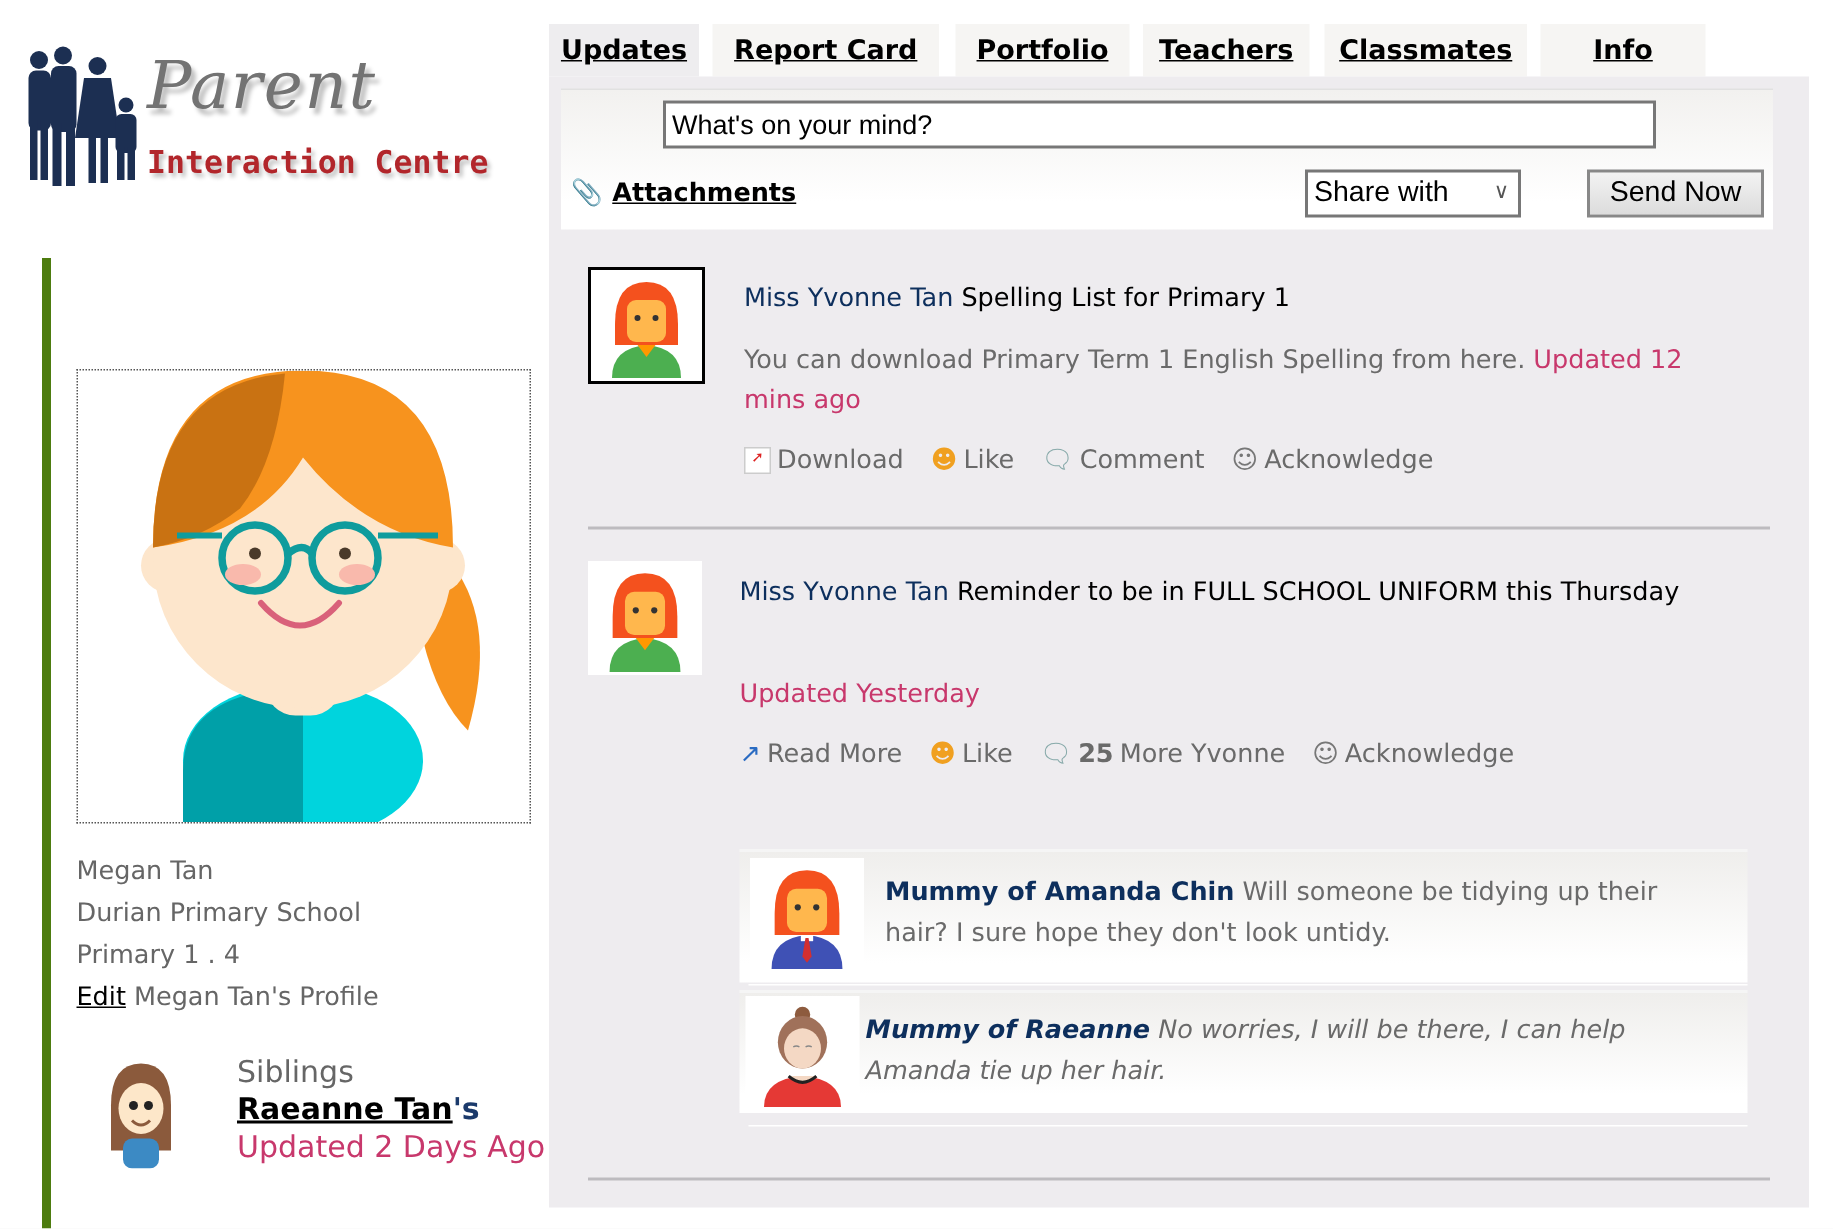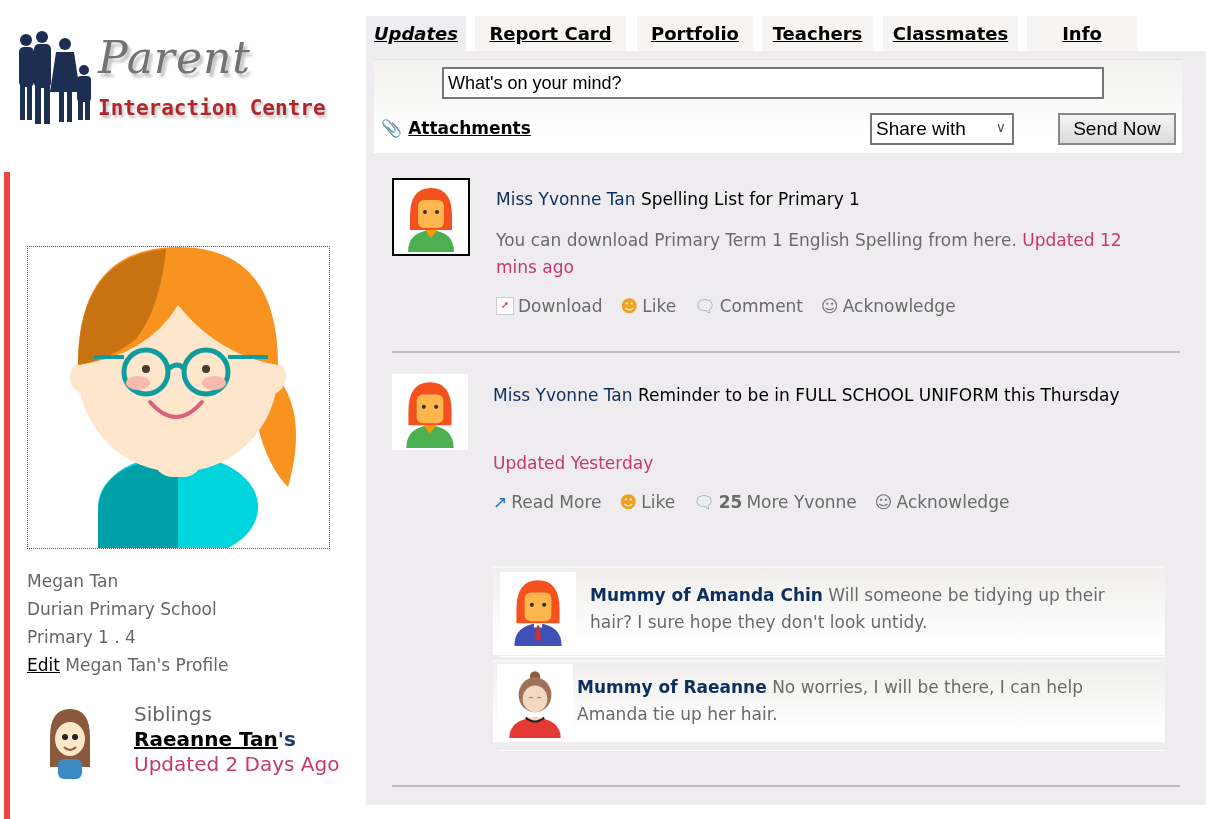--- a/index.html
+++ b/index.html
@@ -5,36 +5,36 @@
   html, body { margin:0; padding:0; background:#ffffff; }
   body { width:1222px; height:819px; position:relative; overflow:hidden; font-family:"DejaVu Sans", sans-serif; color:#666; }
 
   
   .logo { position:absolute; left:14px; top:28px; width:330px; height:100px; }
   .logo .fam { position:absolute; left:0; top:2px; }
   .logo .word1 { position:absolute; left:84px; top:4px; font-family:"DejaVu Serif", serif; font-style:italic; font-size:44px; color:#737373; letter-spacing:1px; text-shadow:3px 4px 3px rgba(0,0,0,0.25); }
   .logo .word2 { position:absolute; left:84px; top:68px; font-family:"DejaVu Sans Mono", monospace; font-weight:bold; font-size:21px; color:#b2262b; text-shadow:2px 3px 3px rgba(0,0,0,0.25); }
 
   
-  .sidebar { position:absolute; left:4px; top:172px; width:350px; height:647px; border-left:6px solid #ef4444; }
+  .sidebar { position:absolute; left:28px; top:172px; width:350px; height:647px; border-left:6px solid #4d7c0f; }
   .profile-photo { position:absolute; left:17px; top:74px; width:301px; height:301px; border:1px dotted #555; background:#fff; overflow:hidden; }
   .profile-info { position:absolute; left:17px; top:395px; font-size:17px; line-height:28px; color:#666; }
   .profile-info .edit { color:#000; text-decoration:underline; }
   .siblings { position:absolute; left:30px; top:530px; }
   .sib-avatar { position:absolute; left:0; top:5px; width:60px; height:72px; }
   .sib-text { position:absolute; left:94px; top:0; font-size:20px; line-height:25px; white-space:nowrap; }
   .sib-text .label { color:#666; }
   .sib-text .name { color:#000; font-weight:bold; text-decoration:underline; }
   .sib-text .poss { color:#1b3a6b; font-weight:bold; }
   .sib-text .upd { color:#c8386c; }
 
   
   .tabs { position:absolute; left:366px; top:16px; height:35px; }
   .tab { position:absolute; top:0; height:35px; background:#f6f5f3; font-weight:bold; font-size:18px; color:#000; text-decoration:underline; text-align:center; line-height:35px; cursor:pointer; }
-  .tab.active { background:#eeedef;font-style:italic; }
+  .tab.active { background:#eeedef; }
 
   
   .main { position:absolute; left:366px; top:51px; width:840px; height:754px; background:#eeecef; }
   .composer { position:absolute; left:8px; top:8px; width:808px; height:93px; background:linear-gradient(#f2f1ef, #ffffff 80%); border-top:1px solid #e1e1e1; }
   .composer input.mind { position:absolute; left:68px; top:7px; width:662px; height:26px; border:2px solid #777; padding:0 4px; font-family:"Liberation Sans", sans-serif; font-size:18px; color:#000; box-sizing:border-box; height:32px; }
   .attach { position:absolute; left:7px; top:58px; font-weight:bold; font-size:17px; color:#000; }
   .attach .txt { text-decoration:underline; margin-left:6px; }
   .share { position:absolute; left:496px; top:53px; width:144px; height:32px; border:2px solid #777; background:#fff; font-family:"Liberation Sans", sans-serif; font-size:19px; color:#000; box-sizing:border-box; padding:3px 4px; }
   .share .chev { position:absolute; right:6px; top:4px; font-size:14px; color:#555; }
   .send { position:absolute; left:684px; top:53px; width:118px; height:32px; border:2px solid #888; background:linear-gradient(#f3f3f3,#dcdcdc); font-family:"Liberation Sans", sans-serif; font-size:19px; color:#000; box-sizing:border-box; padding:0; }
@@ -248,18 +248,18 @@
     <div class="cav" style="left:4px;top:2px;">
       <svg width="76" height="76" viewBox="0 0 74 74">
         <circle cx="37" cy="12" r="5" fill="#8d5b3e"></circle>
         <ellipse cx="37" cy="30" rx="16" ry="17" fill="#a0715a"></ellipse>
         <ellipse cx="37" cy="34" rx="12" ry="13" fill="#f4d8c4"></ellipse>
         <path d="M31 33 q2 -1 4 0 M39 33 q2 -1 4 0" stroke="#888" stroke-width="1" fill="none"></path>
         <path d="M12 72 q0 -18 25 -20 q25 2 25 20z" fill="#e53935"></path>
         <path d="M28 52 q9 8 18 0" stroke="#222" stroke-width="2" fill="#f4d8c4"></path>
       </svg>
     </div>
-    <div class="ctext" style="left:84px;width:560px;top:12px;"><span class="author">Mummy of Raeanne</span> <span>No worries, I will be there, I can help Amanda tie up her hair.</span></div>
+    <div class="ctext" style="left:84px;width:560px;top:12px;font-style:italic;"><span class="author">Mummy of Raeanne</span> <span>No worries, I will be there, I can help Amanda tie up her hair.</span></div>
   </div>
   <div class="c-sep" style="top:699px;"></div>
 
   <div class="divider" style="top:734px;"></div>
 </div>
 
 </body></html>

